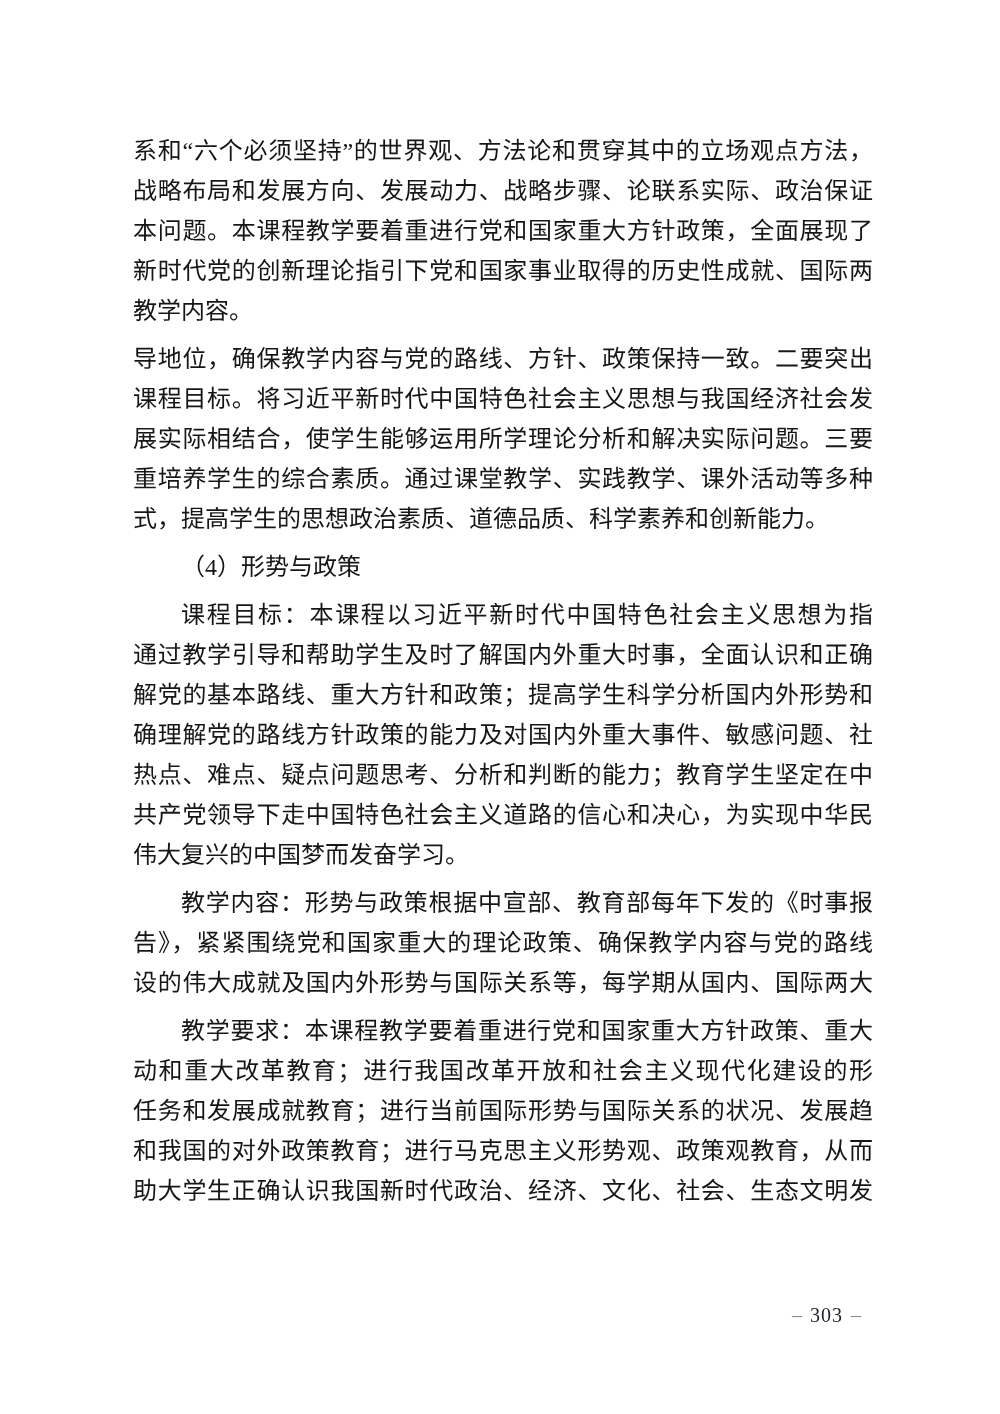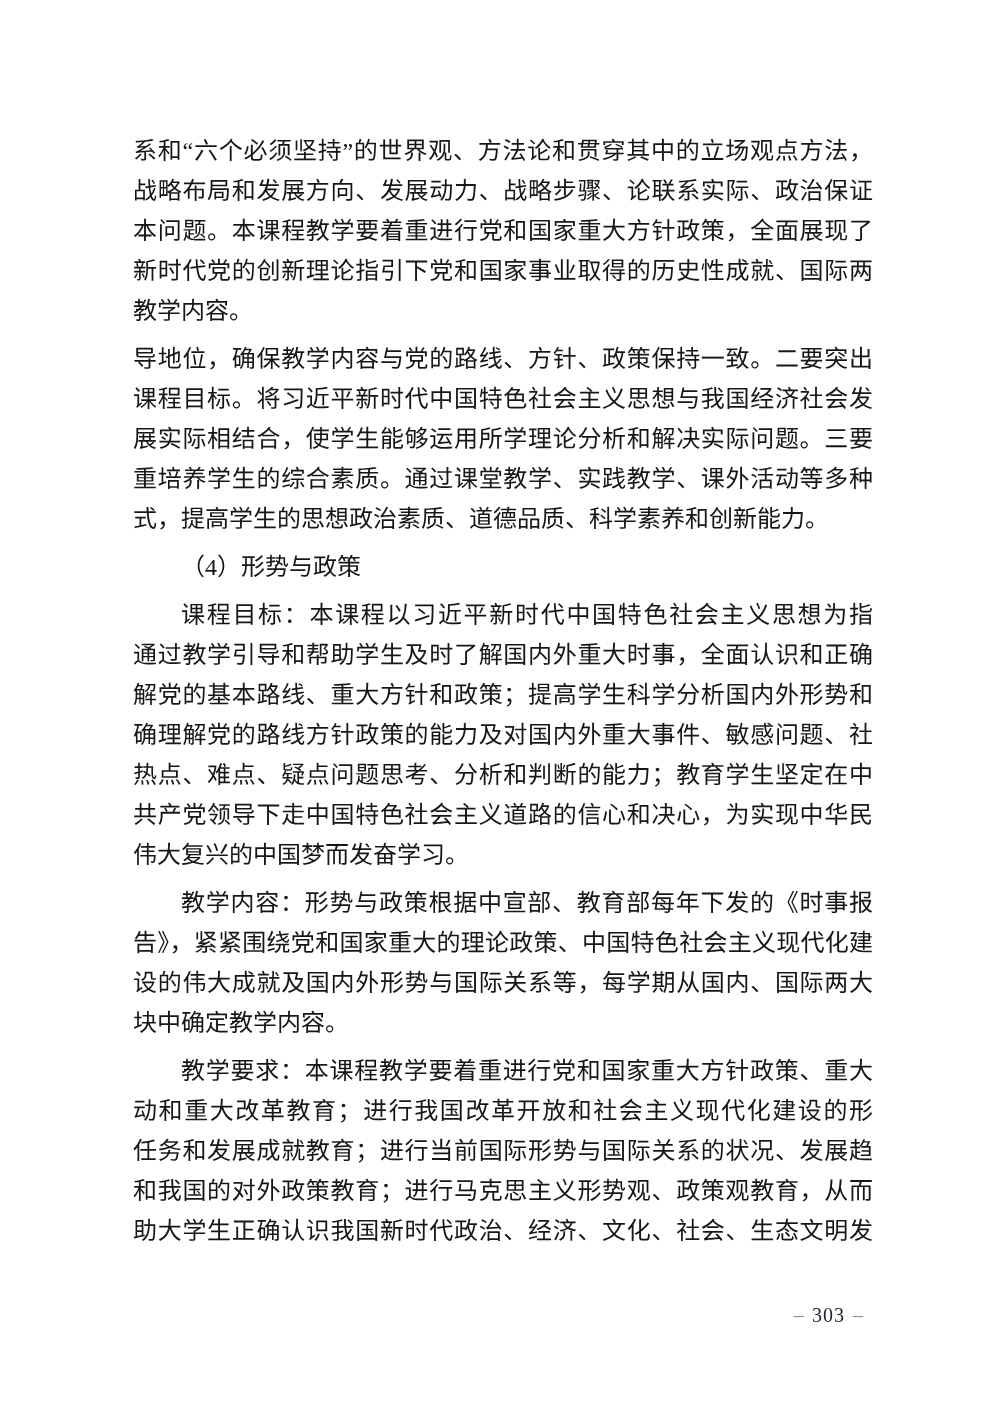--- a/index.html
+++ b/index.html
@@ -40,27 +40,26 @@
   }
   .line.full {
     text-align-last: justify;
   }
   .line.indent {
     text-indent: 48px;
   }
   .page-footer {
     position: absolute;
     top: 1303px;
-    left: 764px;
+    left: 791px;
     width: 100px;
     font-size: 20px;
     line-height: 24px;
     color: #2a2d35;
     white-space: nowrap;
-    text-align: right;
   }
   .page-footer .dash {
     color: #83868d;
     padding: 0 1px;
   }
   .page-footer .num {
     color: #23252d;
     margin: 0 7px;
     letter-spacing: 1px;
   }
@@ -91,23 +90,22 @@
         <div class="line full indent">课程目标：本课程以习近平新时代中国特色社会主义思想为指导，</div>
         <div class="line full">通过教学引导和帮助学生及时了解国内外重大时事，全面认识和正确理</div>
         <div class="line full">解党的基本路线、重大方针和政策；提高学生科学分析国内外形势和正</div>
         <div class="line full">确理解党的路线方针政策的能力及对国内外重大事件、敏感问题、社会</div>
         <div class="line full">热点、难点、疑点问题思考、分析和判断的能力；教育学生坚定在中国</div>
         <div class="line full">共产党领导下走中国特色社会主义道路的信心和决心，为实现中华民族</div>
         <div class="line">伟大复兴的中国梦而发奋学习。</div>
       </div>
       <div class="paragraph">
         <div class="line full indent">教学内容：形势与政策根据中宣部、教育部每年下发的《时事报</div>
-        <div class="line full">告》，紧紧围绕党和国家重大的理论政策、中国特色社会主义现代化建</div>
+        <div class="line full">告》，紧紧围绕党和国家重大的理论政策、确保教学内容与党的路线</div>
         <div class="line full">设的伟大成就及国内外形势与国际关系等，每学期从国内、国际两大板</div>
-        <div class="line">块中确定教学内容。</div>
       </div>
       <div class="paragraph">
         <div class="line full indent">教学要求：本课程教学要着重进行党和国家重大方针政策、重大活</div>
         <div class="line full">动和重大改革教育；进行我国改革开放和社会主义现代化建设的形势、</div>
         <div class="line full">任务和发展成就教育；进行当前国际形势与国际关系的状况、发展趋势</div>
         <div class="line full">和我国的对外政策教育；进行马克思主义形势观、政策观教育，从而帮</div>
         <div class="line full">助大学生正确认识我国新时代政治、经济、文化、社会、生态文明发展</div>
       </div>
     </main>
   <footer class="page-footer">

